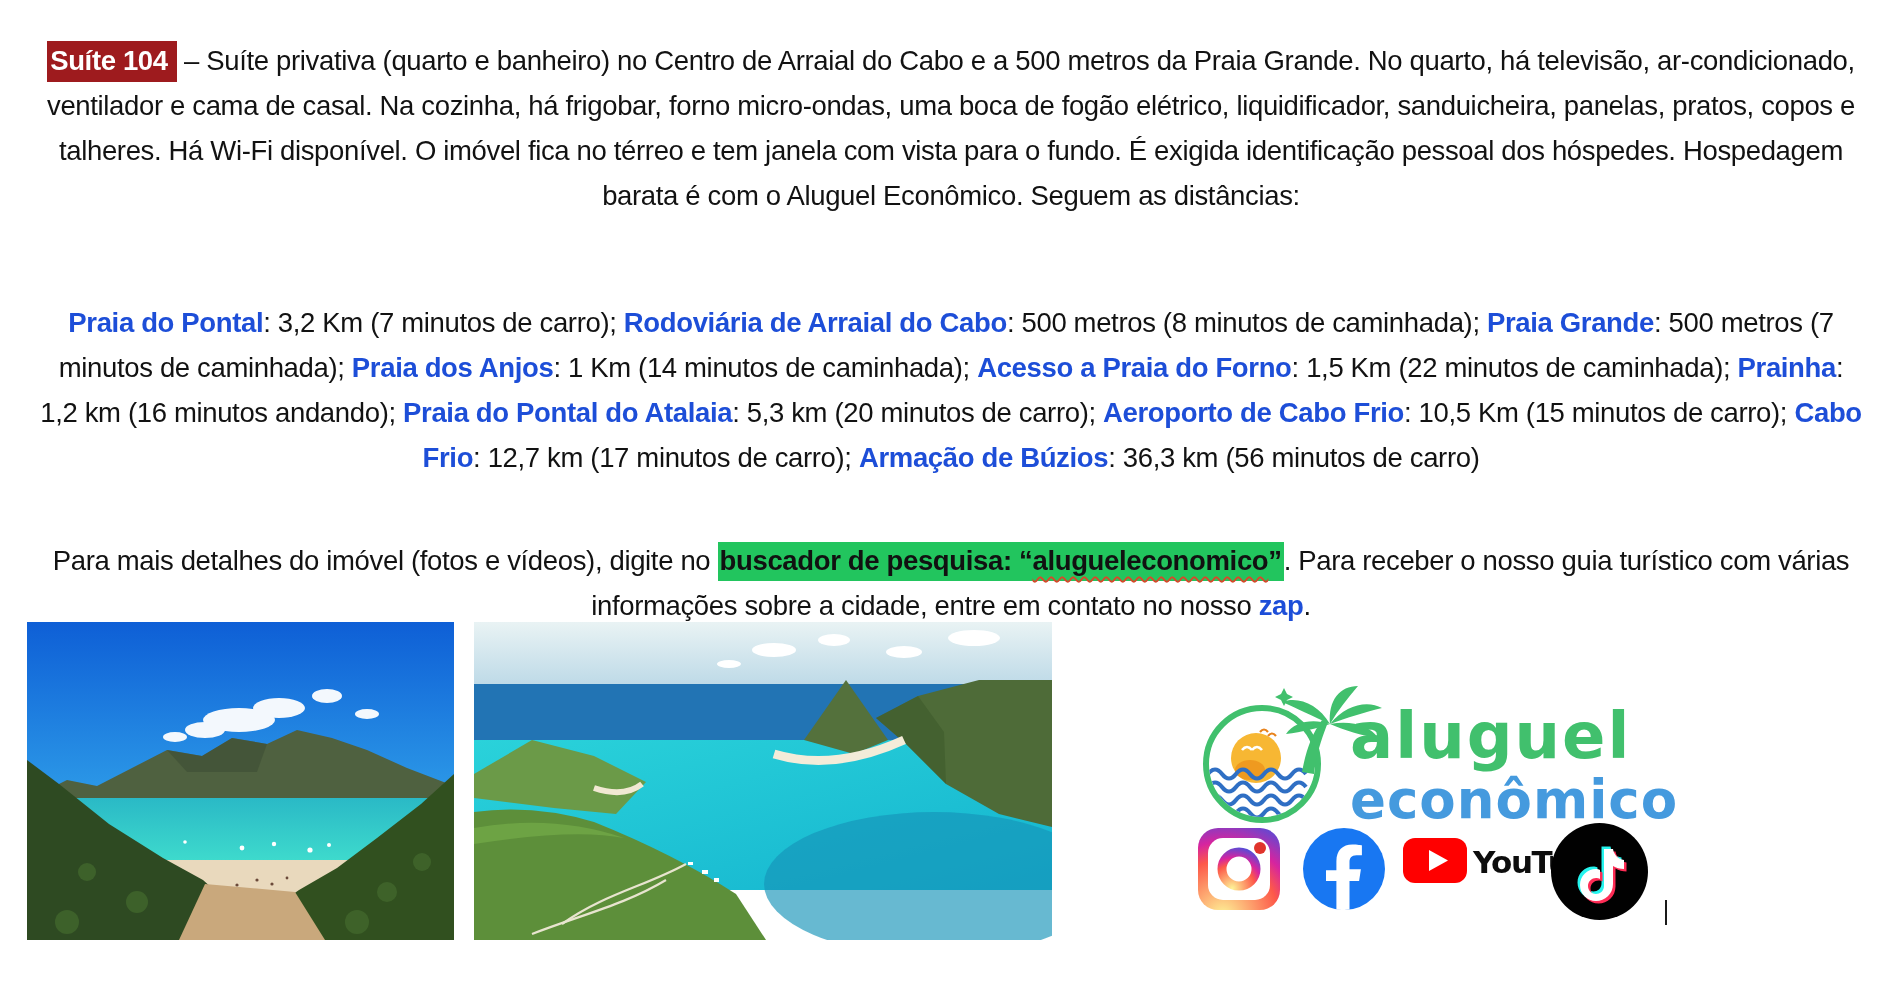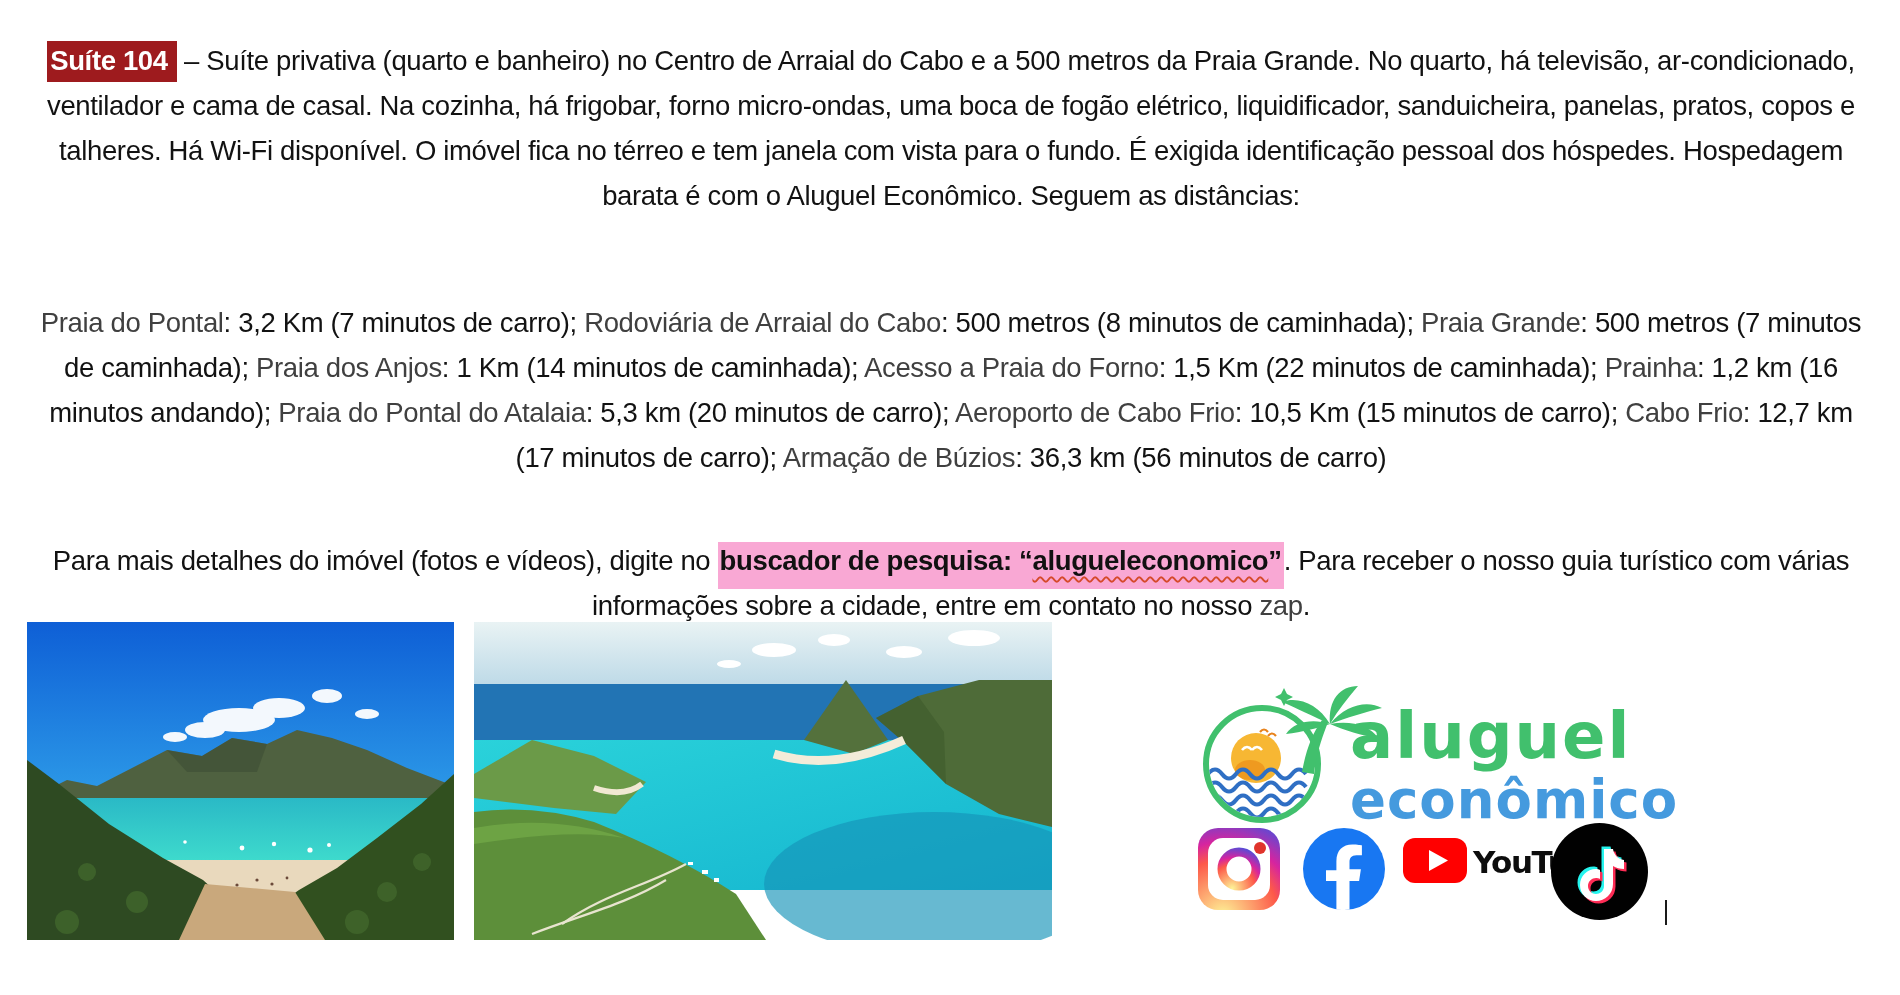--- a/index.html
+++ b/index.html
@@ -5,22 +5,22 @@
   html,body { margin:0; padding:0; background:#ffffff; }
   .page {
     position:relative; width:1900px; height:995px; background:#fff; overflow:hidden;
     font-family:"Liberation Sans", sans-serif; color:#121212;
   }
   .text-col { position:absolute; left:21px; top:22px; width:1860px; }
   .para { margin:16px; font-size:27.5px; line-height:45px; letter-spacing:-0.35px;text-align:center; }
   .para.distances { margin-top:82px; }
   .para.cta { margin-top:58px; }
   .title-hl { background:#9e1b1e; color:#ffffff; font-weight:bold; padding:4px 9px 6px 3px; }
-  .red { color:#404040; font-weight:normal; }
-  .yellow-hl { background:#f9a8d4; font-weight:bold; color:#111; padding:3px 2px 13px 2px; }
+  .red { color:#1d4ed8; font-weight:bold; }
+  .yellow-hl { background:#22c55e; font-weight:bold; color:#111; padding:3px 2px 5px 2px; }
   .squiggle {
     text-decoration: underline;
     text-decoration-style: wavy;
     text-decoration-color:#d6492a;
     text-decoration-thickness:2px;
     text-underline-offset:6px;
   }
   .photo { position:absolute; display:block; }
   .photo1 { left:27px; top:622px; width:427px; height:318px; }
   .photo2 { left:474px; top:622px; width:578px; height:318px; }

